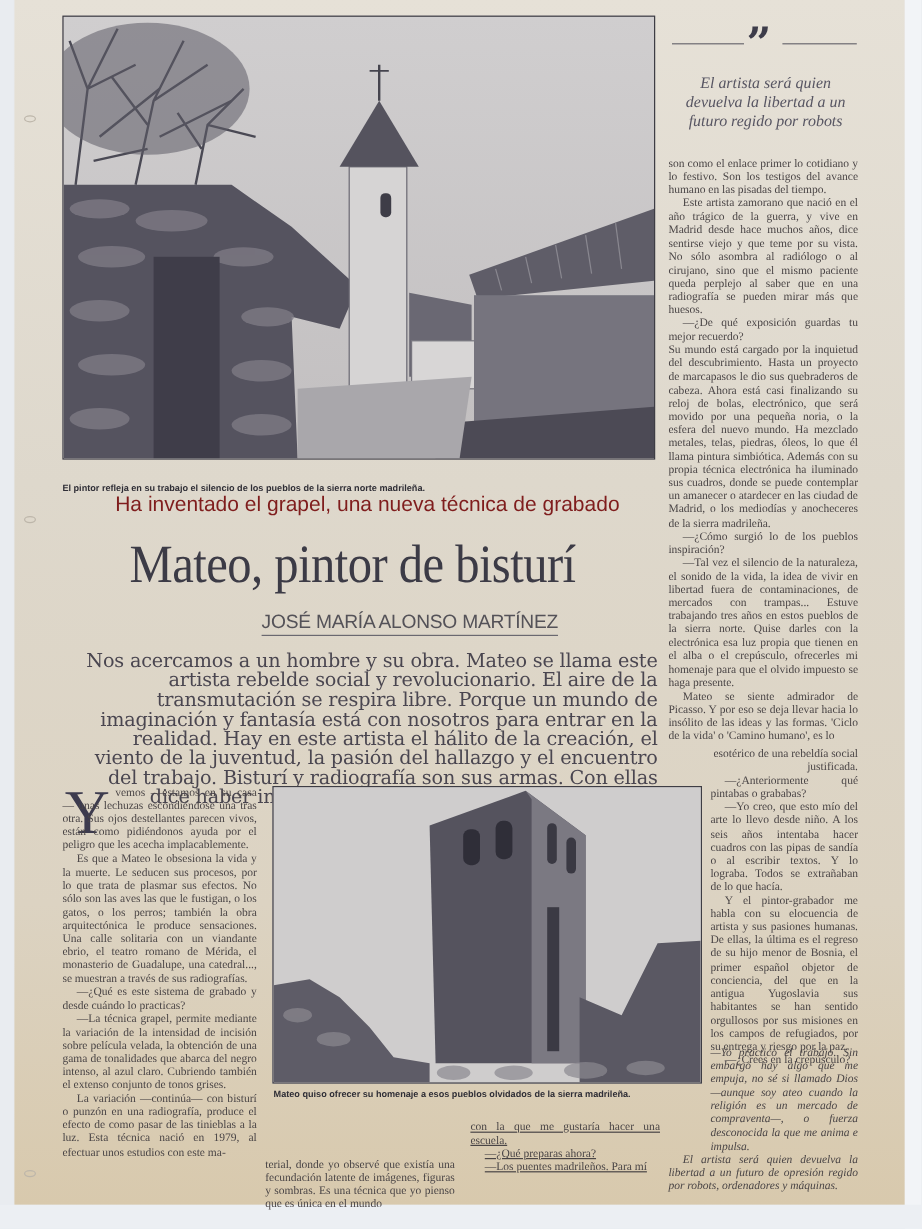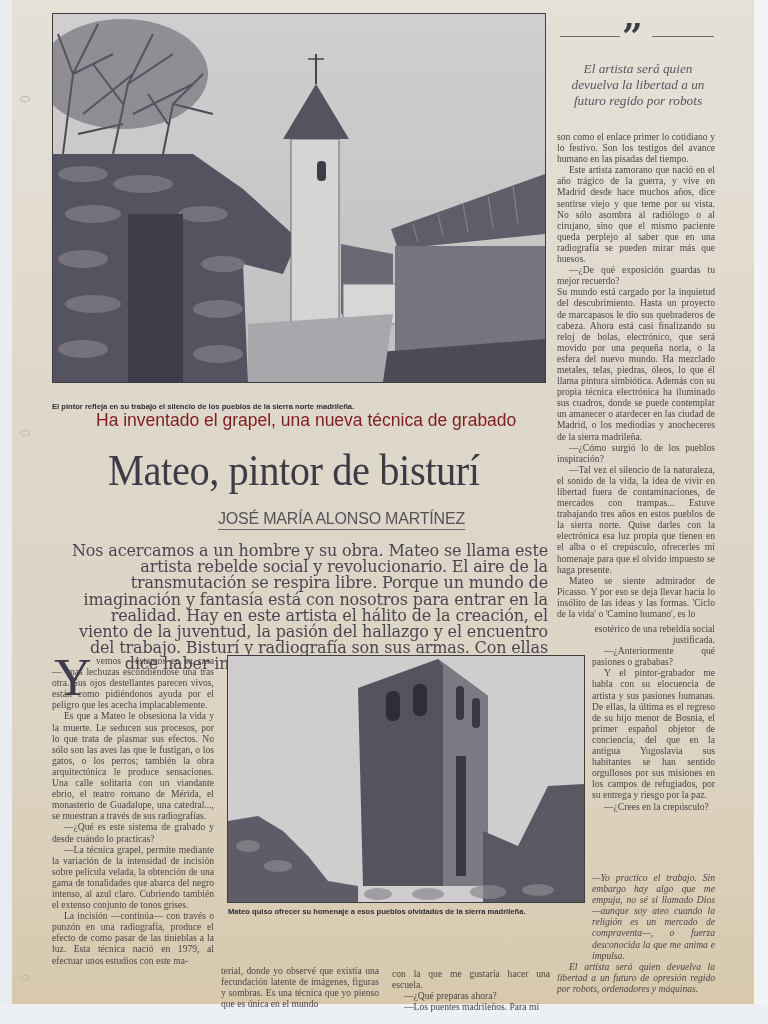--- a/index.html
+++ b/index.html
@@ -149,41 +149,42 @@
   <p>son como el enlace primer lo cotidiano y lo festivo. Son los testigos del avance humano en las pisadas del tiempo.</p>
   <p class="ind">Este artista zamorano que nació en el año trágico de la guerra, y vive en Madrid desde hace muchos años, dice sentirse viejo y que teme por su vista. No sólo asombra al radiólogo o al cirujano, sino que el mismo paciente queda perplejo al saber que en una radiografía se pueden mirar más que huesos.</p>
   <p class="ind">—¿De qué exposición guardas tu mejor recuerdo?</p>
   <p>Su mundo está cargado por la inquietud del descubrimiento. Hasta un proyecto de marcapasos le dio sus quebraderos de cabeza. Ahora está casi finalizando su reloj de bolas, electrónico, que será movido por una pequeña noria, o la esfera del nuevo mundo. Ha mezclado metales, telas, piedras, óleos, lo que él llama pintura simbiótica. Además con su propia técnica electrónica ha iluminado sus cuadros, donde se puede contemplar un amanecer o atardecer en las ciudad de Madrid, o los mediodías y anocheceres de la sierra madrileña.</p>
   <p class="ind">—¿Cómo surgió lo de los pueblos inspiración?</p>
   <p class="ind">—Tal vez el silencio de la naturaleza, el sonido de la vida, la idea de vivir en libertad fuera de contaminaciones, de mercados con trampas... Estuve trabajando tres años en estos pueblos de la sierra norte. Quise darles con la electrónica esa luz propia que tienen en el alba o el crepúsculo, ofrecerles mi homenaje para que el olvido impuesto se haga presente.</p>
   <p class="ind">Mateo se siente admirador de Picasso. Y por eso se deja llevar hacia lo insólito de las ideas y las formas. 'Ciclo de la vida' o 'Camino humano', es lo</p>
 </div>
 <div class="text-col" style="left:592px; top:623px; width:123px;">
   <p style="text-align:right">esotérico de una rebeldía social justificada.</p>
-  <p class="ind">—¿Anteriormente qué pasiones o grababas?</p>
+  <p class="ind">—¿Anteriormente qué pintabas o grababas?</p>
+  <p class="ind">—Yo creo, que esto mío del arte lo llevo desde niño. A los seis años intentaba hacer cuadros con las pipas de sandía o al escribir textos. Y lo lograba. Todos se extrañaban de lo que hacía.</p>
   <p class="ind">Y el pintor-grabador me habla con su elocuencia de artista y sus pasiones humanas. De ellas, la última es el regreso de su hijo menor de Bosnia, el primer español objetor de conciencia, del que en la antigua Yugoslavia sus habitantes se han sentido orgullosos por sus misiones en los campos de refugiados, por su entrega y riesgo por la paz.</p>
   <p class="ind">—¿Crees en la crepúsculo?</p>
 </div>
 <div class="text-col" style="left:557px; top:872px; width:158px;font-style:italic;">
   <p style="padding-left:35px">—Yo practico el trabajo. Sin embargo hay algo que me empuja, no sé si llamado Dios —aunque soy ateo cuando la religión es un mercado de compraventa—, o fuerza desconocida la que me anima e impulsa.</p>
   <p class="ind">El artista será quien devuelva la libertad a un futuro de opresión regido por robots, ordenadores y máquinas.</p>
 </div>
 
 <div class="subhead">Ha inventado el grapel, una nueva técnica de grabado</div>
 <div class="headline">Mateo, pintor de bisturí</div>
 <div class="byline">JOSÉ MARÍA ALONSO MARTÍNEZ</div>
 <div class="lede">Nos acercamos a un hombre y su obra. Mateo se llama este artista rebelde social y revolucionario. El aire de la transmutación se respira libre. Porque un mundo de imaginación y fantasía está con nosotros para entrar en la realidad. Hay en este artista el hálito de la creación, el viento de la juventud, la pasión del hallazgo y el encuentro del trabajo. Bisturí y radiografía son sus armas. Con ellas dice haber inventado el grapel, una nueva técnica de grabado.</div>
 
 <div class="dropcap">Y</div>
 <div class="text-col" style="left:52px; top:655px; width:162px;">
   <p style="text-indent:44px">vemos —estamos en su casa— unas lechuzas escondiéndose una tras otra. Sus ojos destellantes parecen vivos, están como pidiéndonos ayuda por el peligro que les acecha implacablemente.</p>
   <p class="ind">Es que a Mateo le obsesiona la vida y la muerte. Le seducen sus procesos, por lo que trata de plasmar sus efectos. No sólo son las aves las que le fustigan, o los gatos, o los perros; también la obra arquitectónica le produce sensaciones. Una calle solitaria con un viandante ebrio, el teatro romano de Mérida, el monasterio de Guadalupe, una catedral..., se muestran a través de sus radiografías.</p>
   <p class="ind">—¿Qué es este sistema de grabado y desde cuándo lo practicas?</p>
   <p class="ind">—La técnica grapel, permite mediante la variación de la intensidad de incisión sobre película velada, la obtención de una gama de tonalidades que abarca del negro intenso, al azul claro. Cubriendo también el extenso conjunto de tonos grises.</p>
-  <p class="ind">La incisión —continúa— con través o punzón en una radiografía, produce el efecto de como pasar de las tinieblas a la luz. Esta técnica nació en 1979, al efectuar unos estudios con este ma-</p>
+  <p class="ind">La variación —continúa— con bisturí o punzón en una radiografía, produce el efecto de como pasar de las tinieblas a la luz. Esta técnica nació en 1979, al efectuar unos estudios con este ma-</p>
 </div>
 
 <div class="photo" style="left:227px; top:655px; width:356px; height:246px; background:#cbc9ca;">
   <svg width="356" height="246" viewBox="0 0 356 246">
     <rect width="356" height="246" fill="#cfcdcd"></rect>
 
     <path d="M130 32 L210 3 L260 40 L260 230 L135 230 Z" fill="#55535e"></path>
     <path d="M210 3 L260 40 L260 230 L215 230 L215 10 Z" fill="#7b7982"></path>
     <rect x="158" y="35" width="14" height="30" rx="6" fill="#2f2e38"></rect>
     <rect x="185" y="28" width="14" height="32" rx="6" fill="#2f2e38"></rect>
@@ -202,17 +203,17 @@
       <ellipse cx="260" cy="236" rx="18" ry="7"></ellipse>
         <ellipse cx="310" cy="234" rx="16" ry="6"></ellipse>
     </g>
   </svg>
 </div>
 <div class="caption" style="left:228px; top:907px;">Mateo quiso ofrecer su homenaje a esos pueblos olvidados de la sierra madrileña.</div>
 
 <div class="text-col" style="left:221px; top:934px; width:158px;margin-top:31px;">
   <p>terial, donde yo observé que existía una fecundación latente de imágenes, figuras y sombras. Es una técnica que yo pienso que es única en el mundo</p>
 </div>
-<div class="text-col" style="left:392px; top:968px; width:158px;">
+<div class="text-col" style="left:392px; top:934px; width:158px;text-decoration:underline;">
   <p>con la que me gustaría hacer una escuela.</p>
   <p class="ind">—¿Qué preparas ahora?</p>
   <p class="ind">—Los puentes madrileños. Para mí</p>
 </div>
 
 </body></html>

